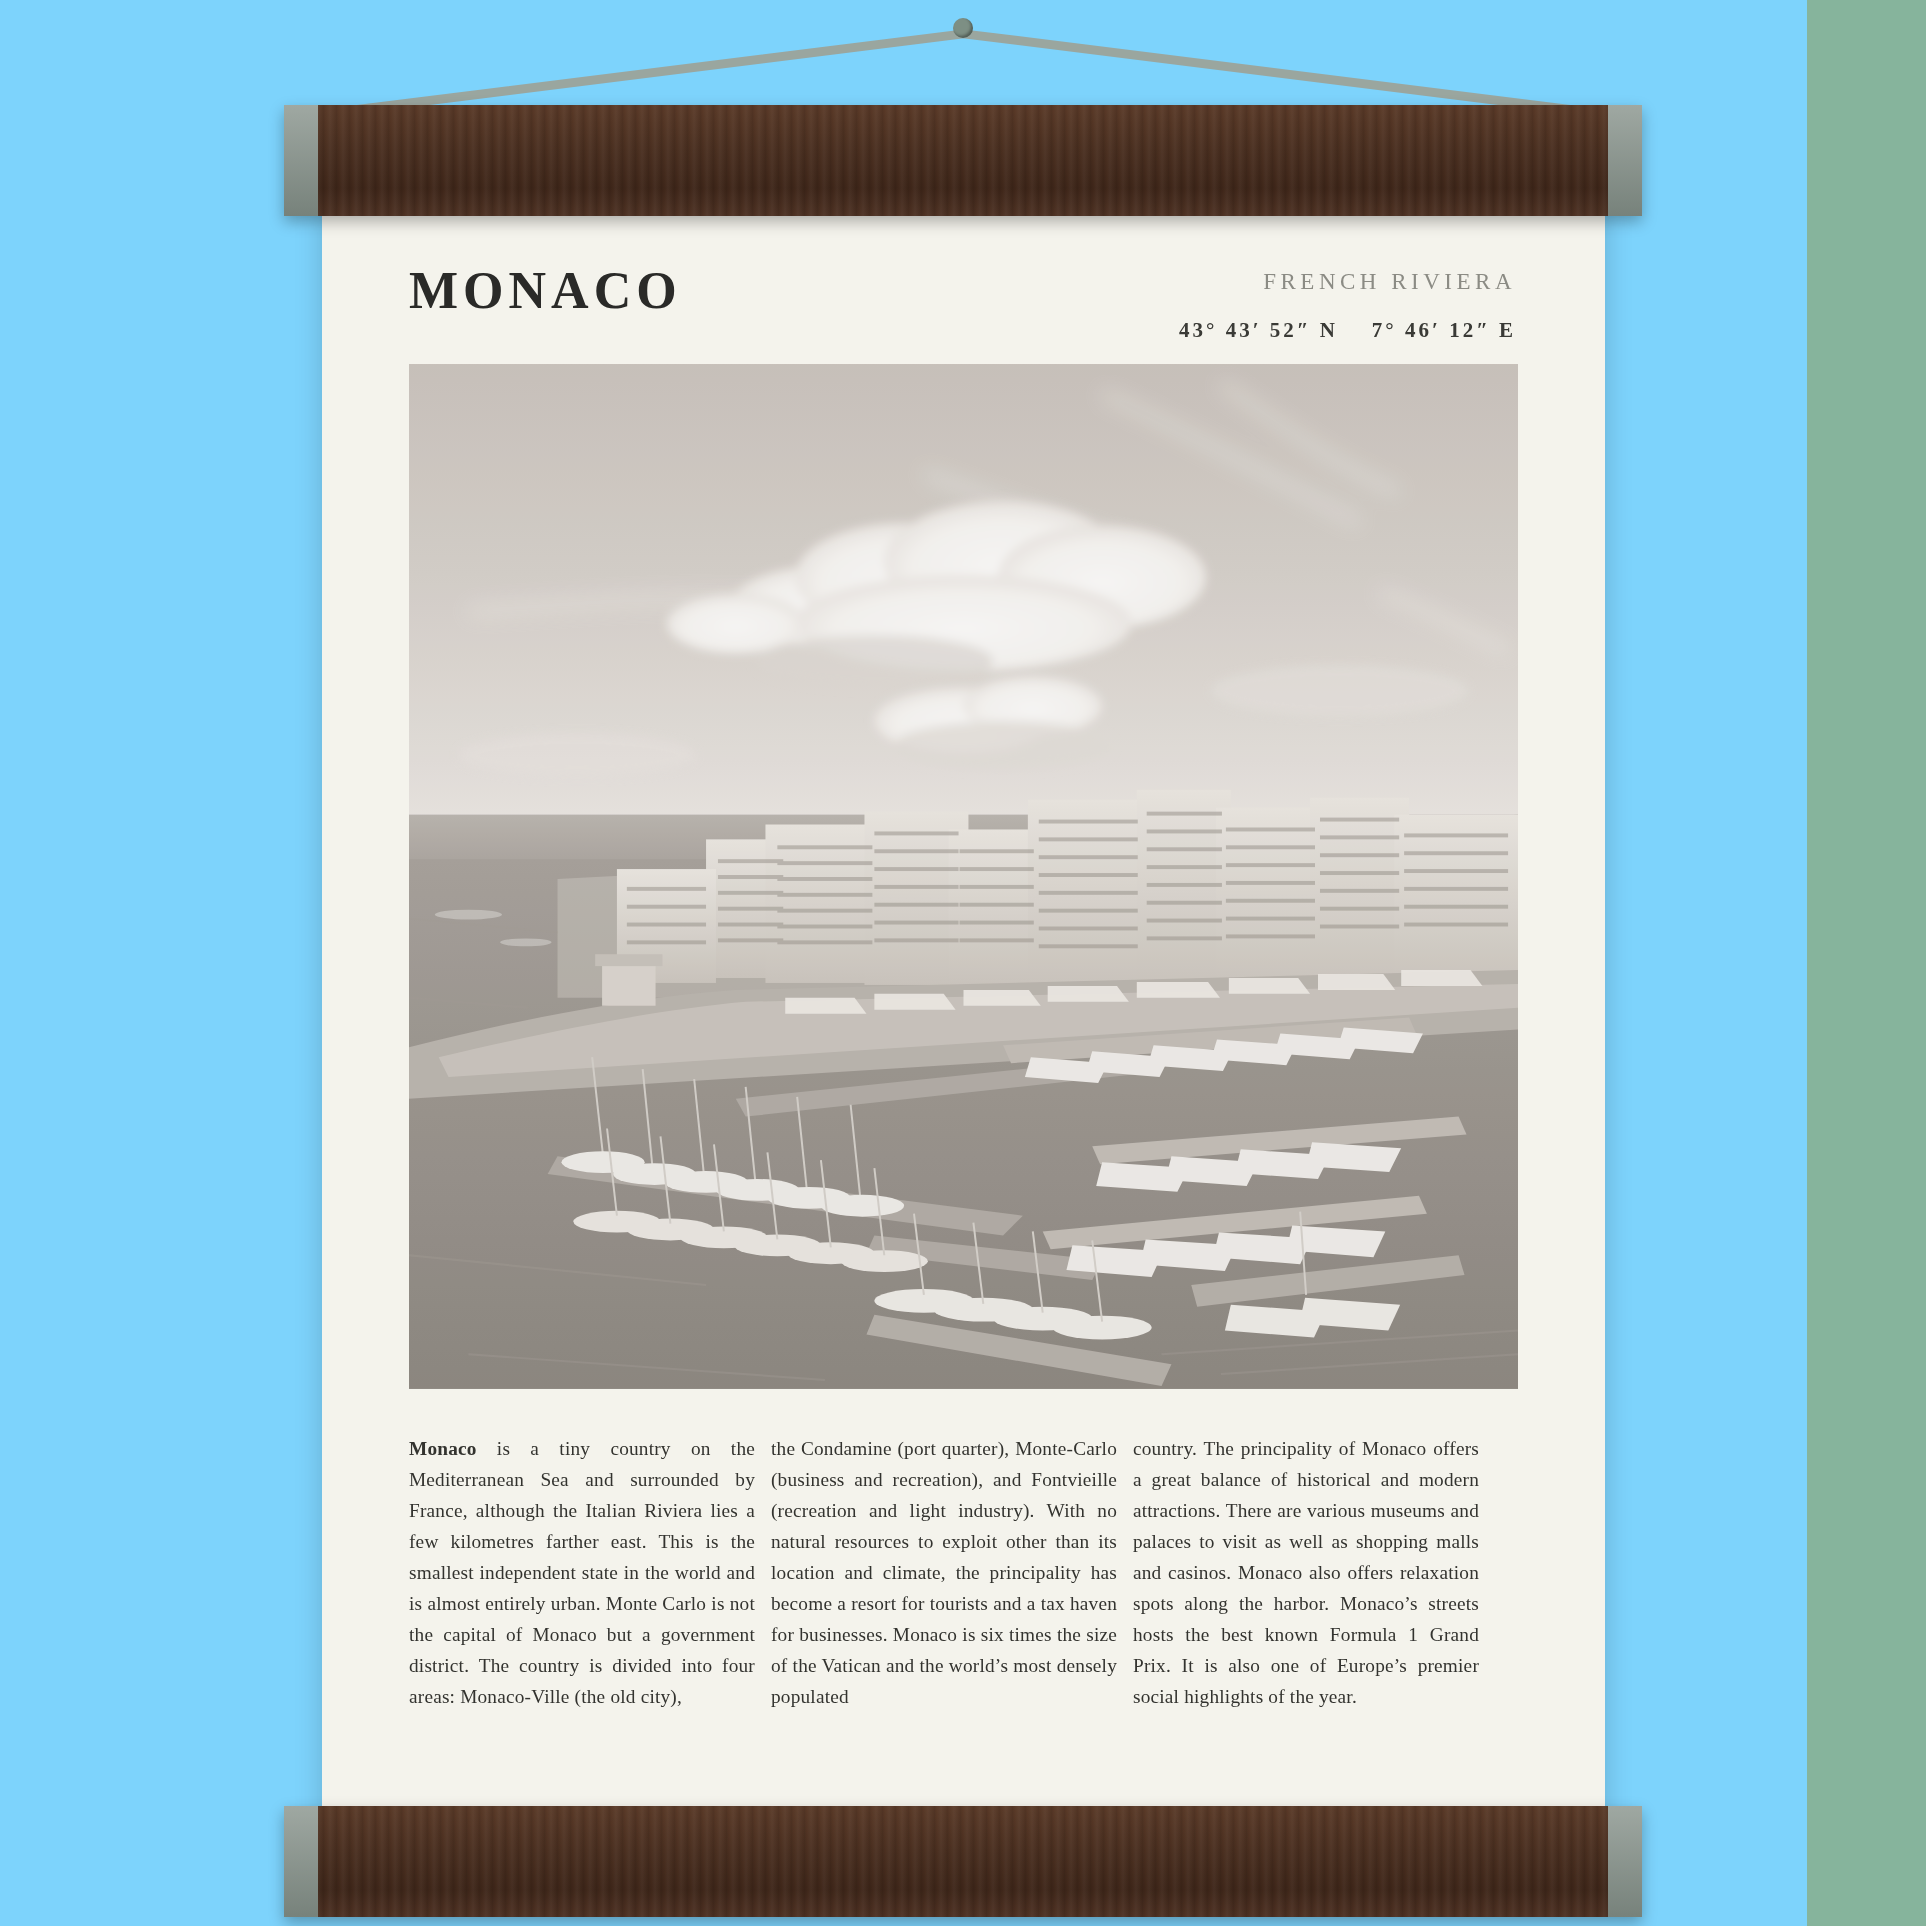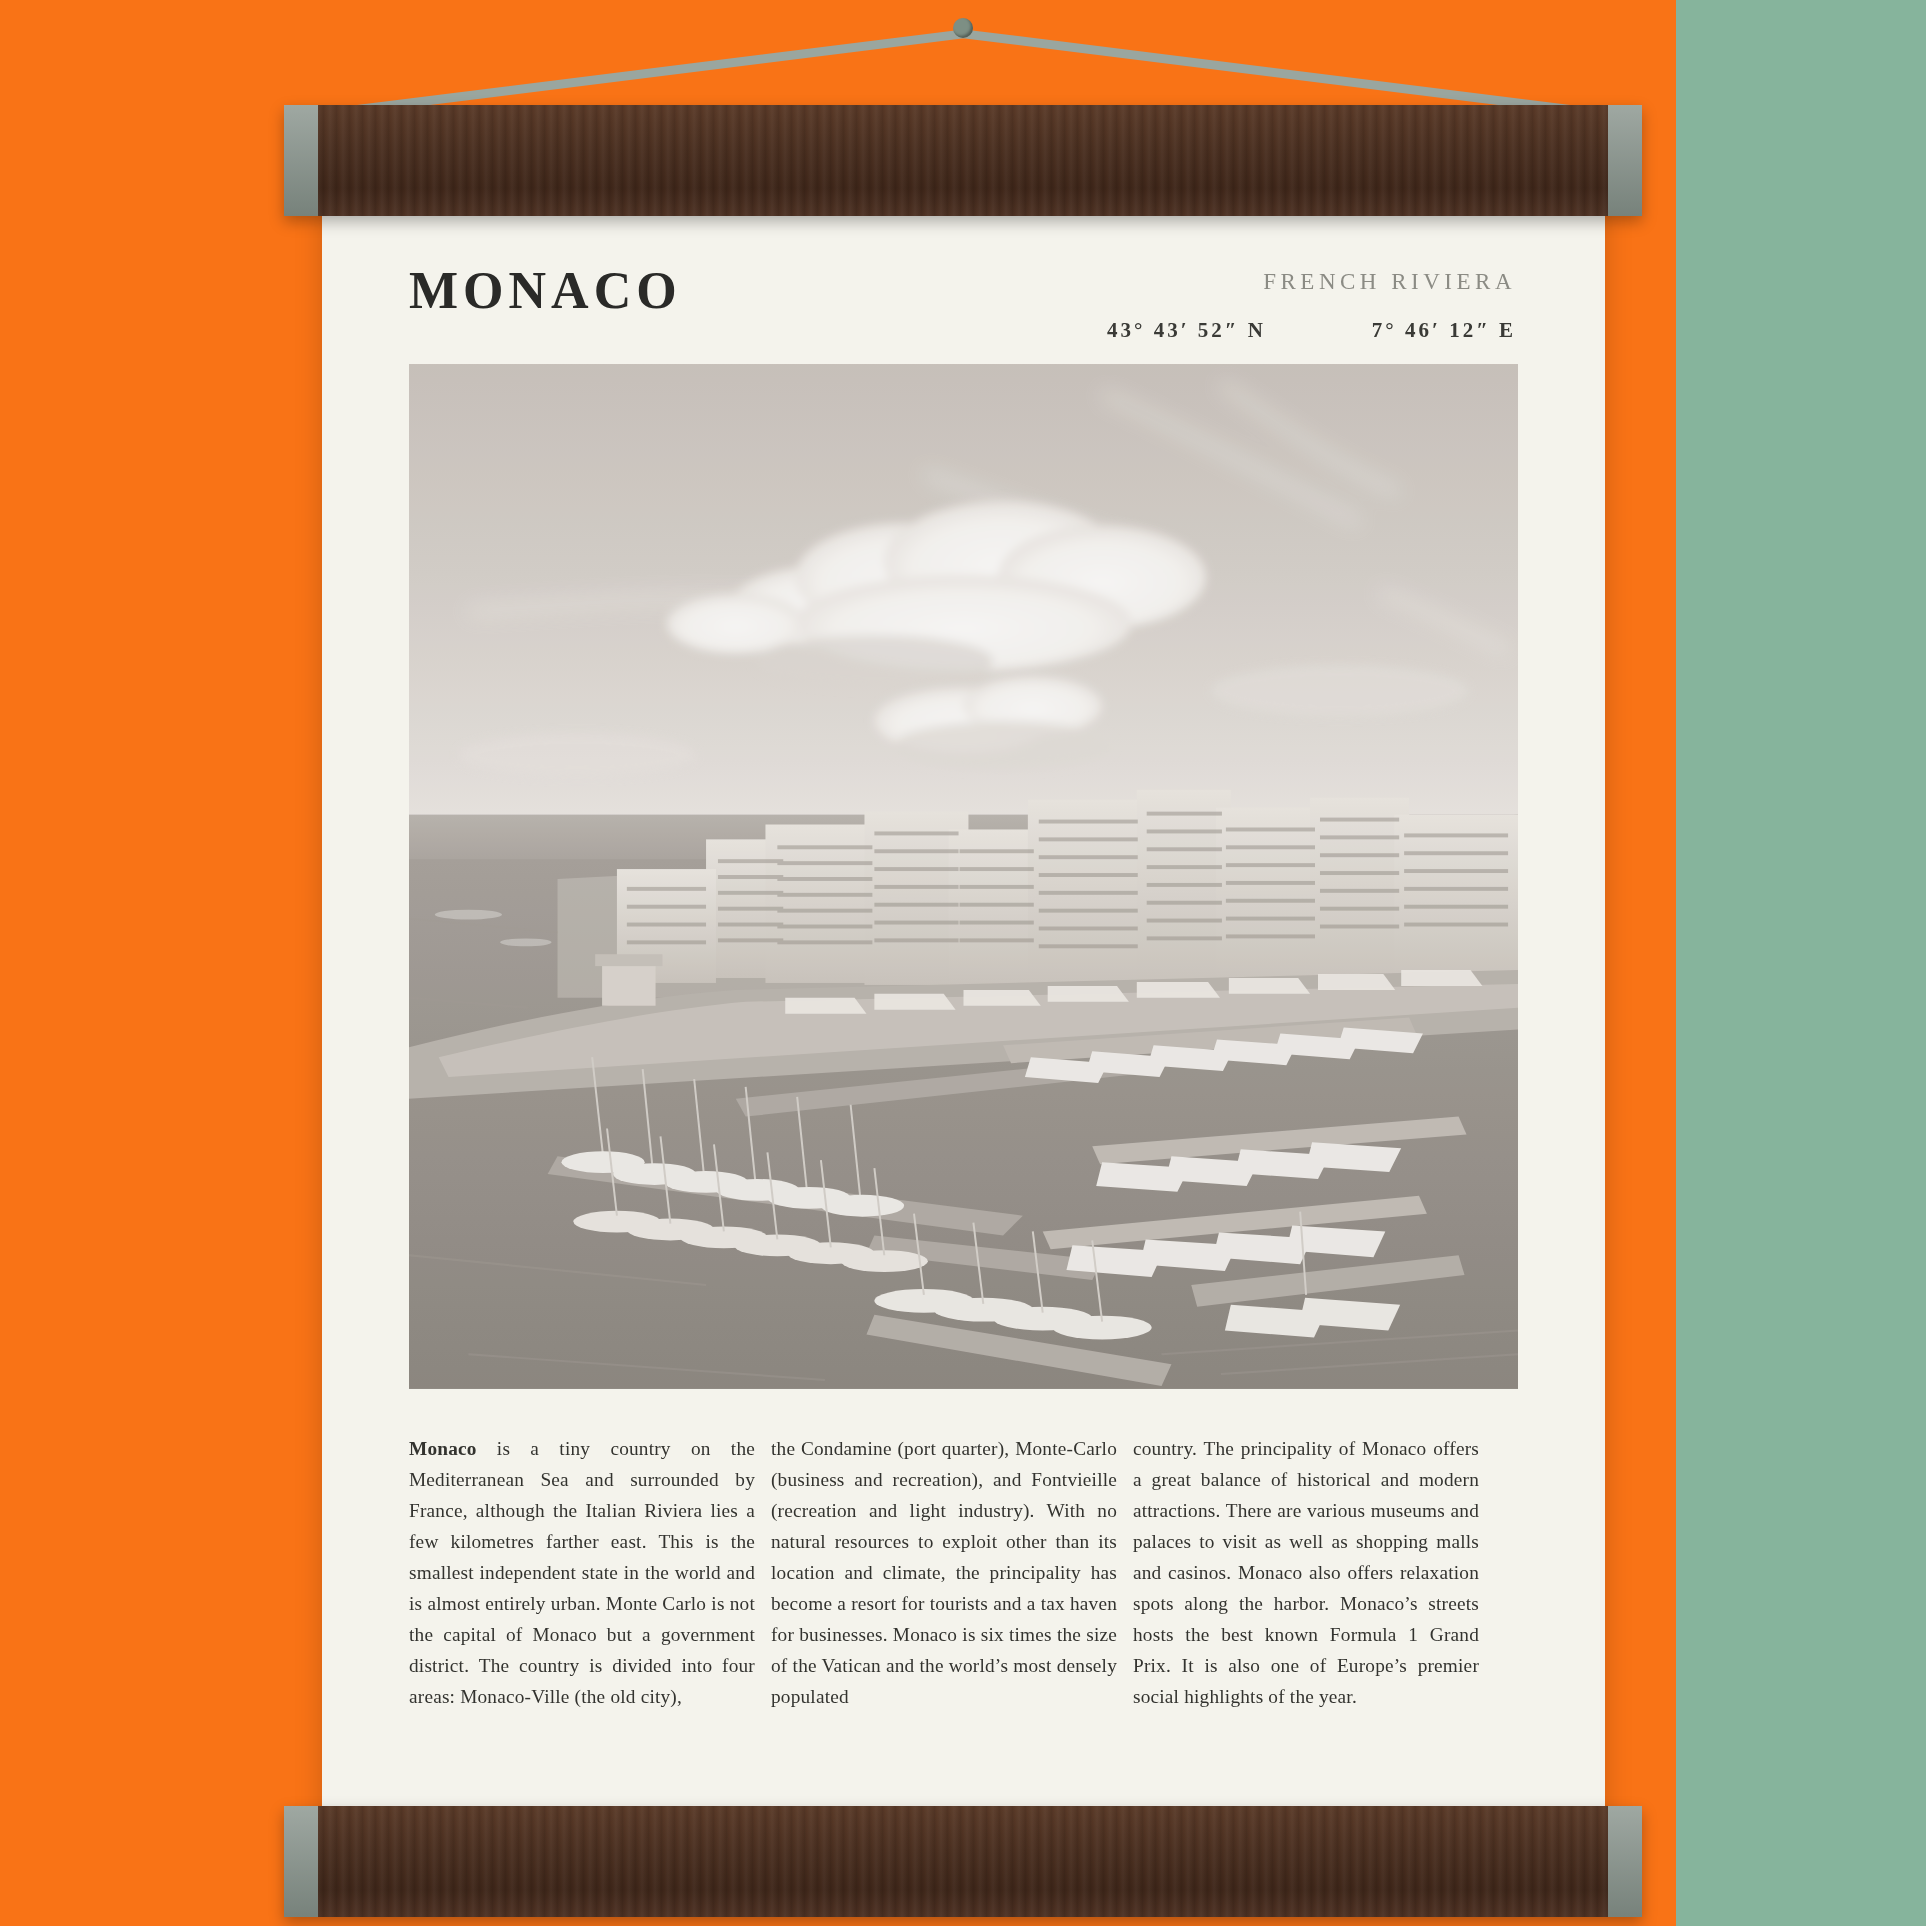--- a/index.html
+++ b/index.html
@@ -10,24 +10,23 @@
     width: 1927px;
     height: 1927px;
     background: #86b49c;
     font-family: "Liberation Serif", serif;
     overflow: hidden;
   }
 
   
   .scene {
     position: relative;
-    width: 1640px;
+    width: 1807px;
     height: 1927px;
-    background: #f97316;
-    padding-left: 36px;
+    background: #7dd3fc;
   }
 
   
   .cord {
     position: absolute;
     left: 0; top: 0;
     width: 1927px;
     height: 129px;
     pointer-events: none;
   }
@@ -124,21 +123,21 @@
   }
   .coords {
     position: absolute;
     right: 2px;
     top: 61px;
     font-size: 21px;
     font-weight: bold;
     letter-spacing: 3px;
     color: #3a3a36;
     display: flex;
-    gap: 106px;
+    gap: 34px;
   }
 
   
   .photo {
     position: relative;
     width: 1109px;
     height: 1025px;
     overflow: hidden;
     background: #cfc9c3;
   }

